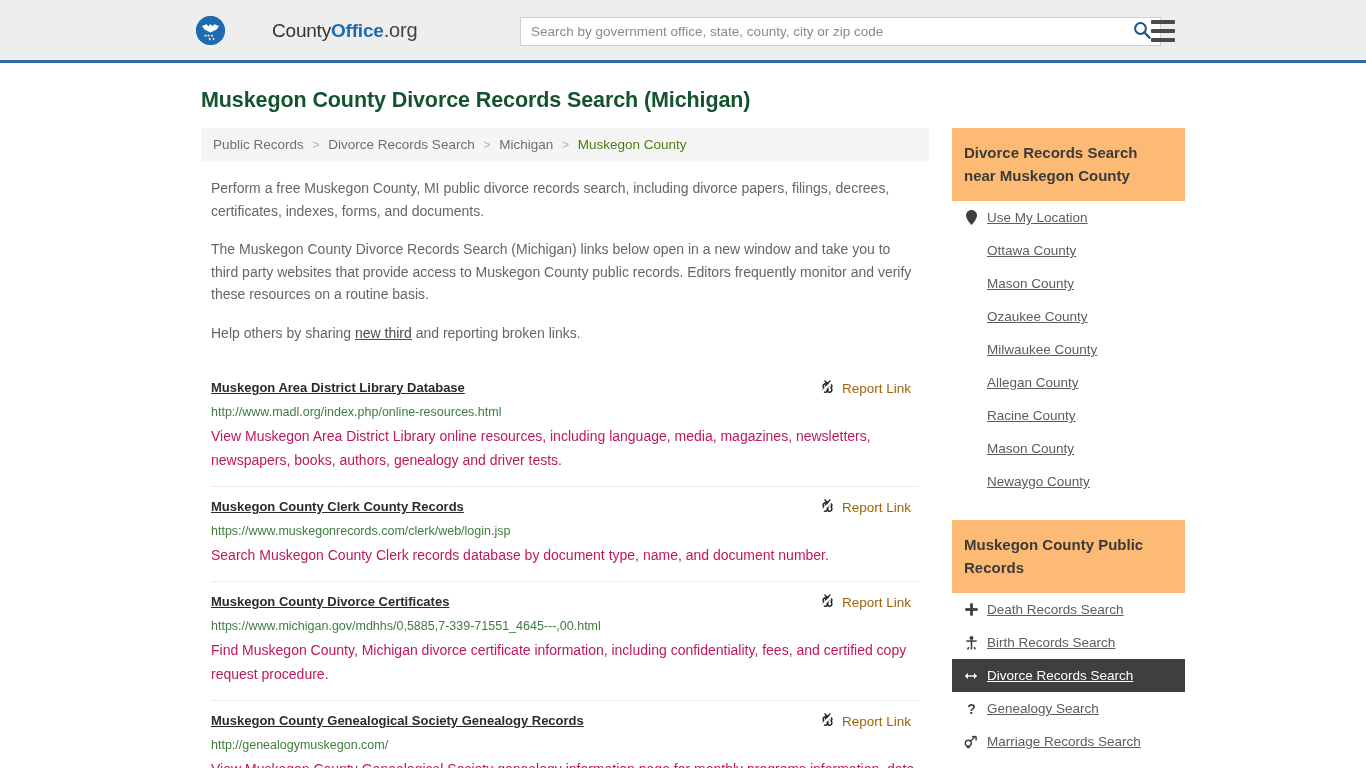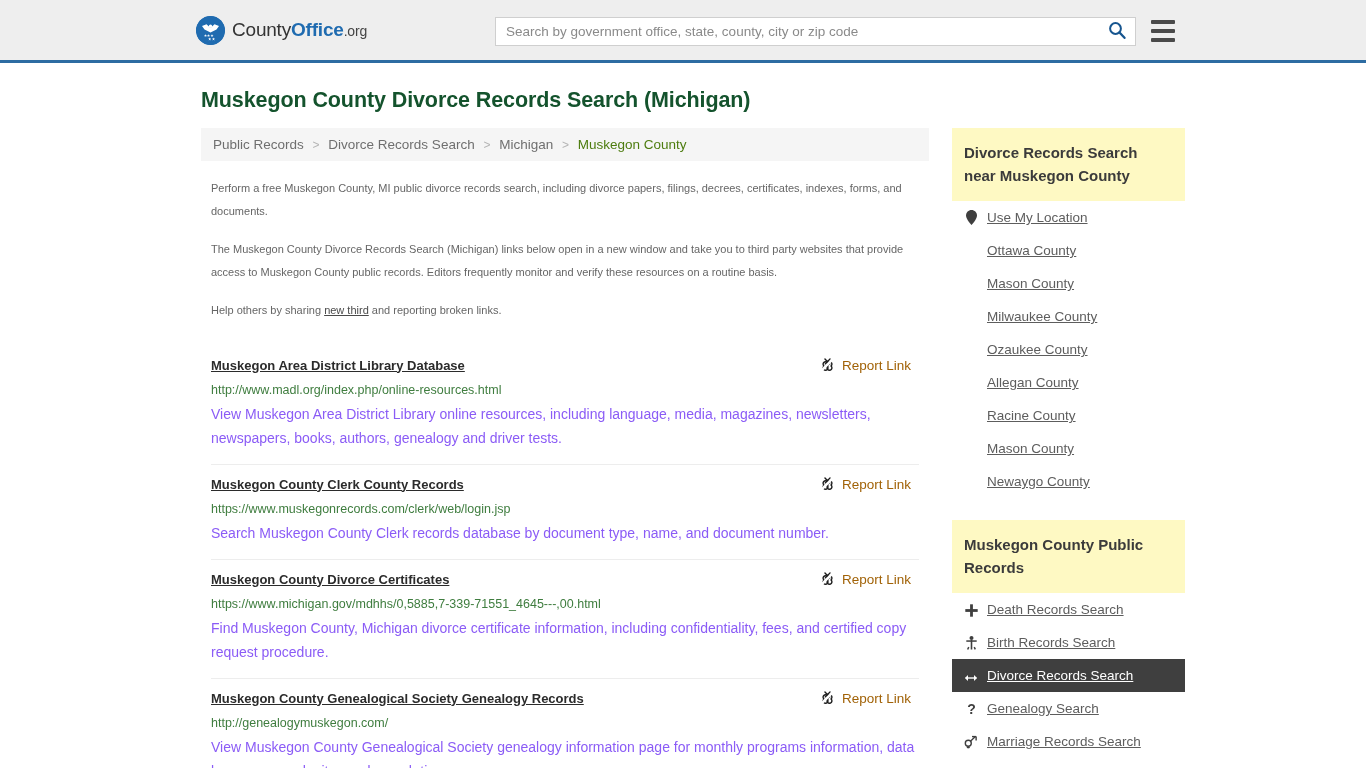--- a/index.html
+++ b/index.html
@@ -37,26 +37,26 @@
   }
   .logo-circle svg { position: absolute; left: 0; top: 0; }
   .brand-text {
     margin-left: 7px;
     font-size: 19px;
     letter-spacing: -0.2px;
     color: #333333;
     white-space: nowrap;
   }
   .brand-text .b { color: #1f6bb0; font-weight: bold; }
-  .brand-text .c { font-weight: normal; }
-  .brand-text .tld { font-size: 14px; color: #444; }
+  .brand-text .c { font-weight: normal; margin-left: 40px; }
+  .brand-text .tld { font-size: 20px; color: #444; }
 
   .searchwrap {
     position: absolute;
-    left: 495px;
+    left: 520px;
     top: 17px;
     width: 641px;
     height: 29px;
     background: #ffffff;
     border: 1px solid #cfcfcf;
     display: flex;
     align-items: center;
   }
   .searchwrap input {
     flex: 1;
@@ -129,21 +129,21 @@
   }
   .breadcrumb a {
     color: #6f6f6f;
     text-decoration: none;
   }
   .breadcrumb .sep { color: #b4b4b4; margin: 0 5px; font-size: 12px; }
   .breadcrumb .cur { color: #4d7c0f; }
 
   .intro { padding: 0 10px; }
   .intro p {
-    font-size: 11px;
+    font-size: 14px;
     line-height: 22.5px;
     color: #666666;
     margin: 16px 0 0 0;
   }
   .intro p a {
     color: #4a4a4a;
     text-decoration: underline;
     font-weight: normal;
   }
 
@@ -180,37 +180,37 @@
   }
   .result-url {
     color: #3f7d3f;
     font-size: 12.5px;
     margin-top: 6px;
     line-height: 17px;
   }
   .result-desc {
     font-size: 14px;
     line-height: 24px;
-    color: #8b5cf6;
+    color: #be185d;
     margin-top: 3px;
   }
 
   
   .card-head {
-    background: #fef9c3;
+    background: #fdba74;
     padding: 13px 12px 14px 12px;
     font-size: 15px;
     font-weight: bold;
     color: #3b3b3b;
     line-height: 23px;
   }
   .card-list { margin: 0; padding: 0; list-style: none; }
   .card-list li {
     display: flex;
-    align-items: flex-end;
+    align-items: center;
     gap: 9px;
     padding: 9px 12px;
     font-size: 13.5px;
   }
   .card-list li.active {
     background: #3f3f3f;
   }
   .card-list li.active a { color: #ffffff; }
   .card-list li a {
     color: #5d5d5d;
@@ -381,25 +381,25 @@
               <li>
                 <span class="ico"></span>
                 <a href="#">Ottawa County</a>
               </li>
               <li>
                 <span class="ico"></span>
                 <a href="#">Mason County</a>
               </li>
               <li>
                 <span class="ico"></span>
+                <a href="#">Ozaukee County</a>
+              </li>
+              <li>
+                <span class="ico"></span>
                 <a href="#">Milwaukee County</a>
-              </li>
-              <li>
-                <span class="ico"></span>
-                <a href="#">Ozaukee County</a>
               </li>
               <li>
                 <span class="ico"></span>
                 <a href="#">Allegan County</a>
               </li>
               <li>
                 <span class="ico"></span>
                 <a href="#">Racine County</a>
               </li>
               <li>

